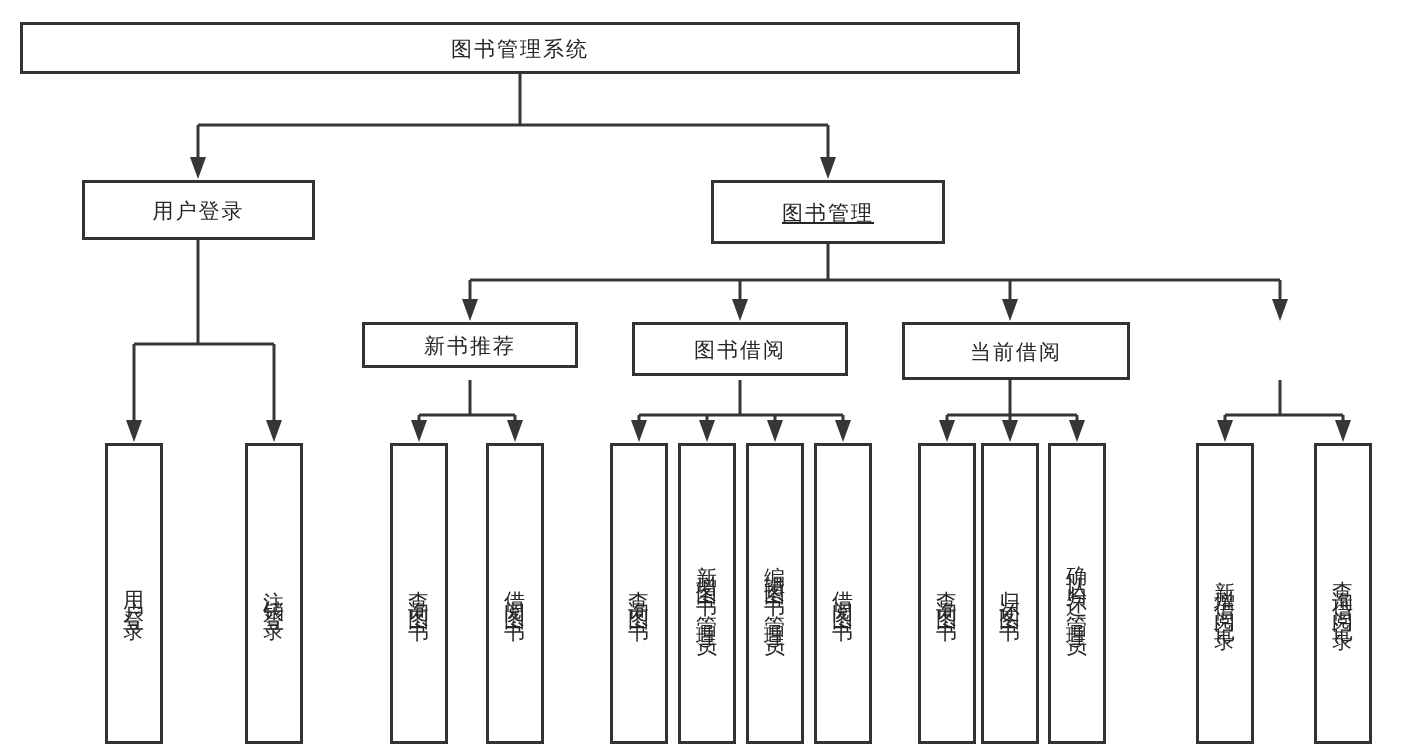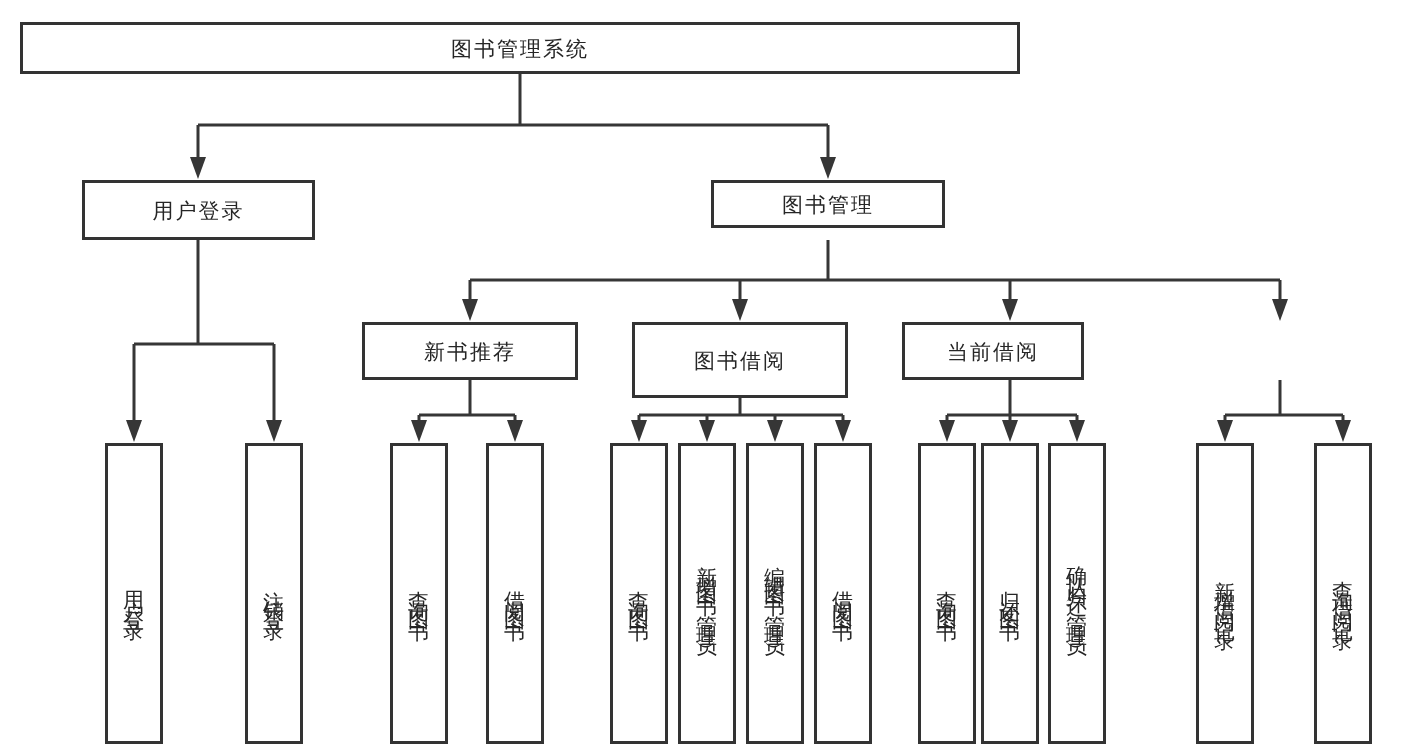--- a/index.html
+++ b/index.html
@@ -85,25 +85,25 @@
     <polygon class="c-arrow" points="1069,412 1085,412 1077,434"></polygon>
 
     <path class="c-line" d="M1280,372 V407 M1225,407 H1343 M1225,407 V418 M1343,407 V418"></path>
     <polygon class="c-arrow" points="1217,412 1233,412 1225,434"></polygon>
     <polygon class="c-arrow" points="1335,412 1351,412 1343,434"></polygon>
   </svg>
 
   <div class="node hnode" style="left:20px;top:14px;width:1000px;height:52px;">图书管理系统</div>
 
   <div class="node hnode" style="left:82px;top:172px;width:233px;height:60px;">用户登录</div>
-  <div class="node hnode" style="left:711px;top:172px;width:234px;height:48px;">图书管理</div>
+  <div class="node hnode" style="left:711px;top:172px;width:234px;height:64px;text-decoration:underline;">图书管理</div>
 
-  <div class="node hnode" style="left:362px;top:314px;width:216px;height:58px;">新书推荐</div>
-  <div class="node hnode" style="left:632px;top:314px;width:216px;height:76px;">图书借阅</div>
-  <div class="node hnode" style="left:902px;top:314px;width:182px;height:58px;">当前借阅</div>
+  <div class="node hnode" style="left:362px;top:314px;width:216px;height:46px;">新书推荐</div>
+  <div class="node hnode" style="left:632px;top:314px;width:216px;height:54px;">图书借阅</div>
+  <div class="node hnode" style="left:902px;top:314px;width:228px;height:58px;">当前借阅</div>
 
   <div class="node leaf" style="left:105px;top:435px;width:58px;height:301px;">用户登录</div>
   <div class="node leaf" style="left:245px;top:435px;width:58px;height:301px;">注销登录</div>
 
   <div class="node leaf" style="left:390px;top:435px;width:58px;height:301px;">查询图书</div>
   <div class="node leaf" style="left:486px;top:435px;width:58px;height:301px;">借阅图书</div>
 
   <div class="node leaf" style="left:610px;top:435px;width:58px;height:301px;">查询图书</div>
   <div class="node leaf" style="left:678px;top:435px;width:58px;height:301px;">新增图书（管理员）</div>
   <div class="node leaf" style="left:746px;top:435px;width:58px;height:301px;">编辑图书（管理员）</div>

